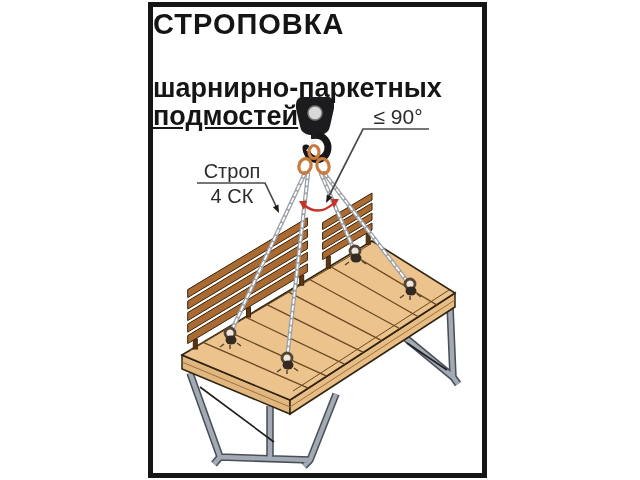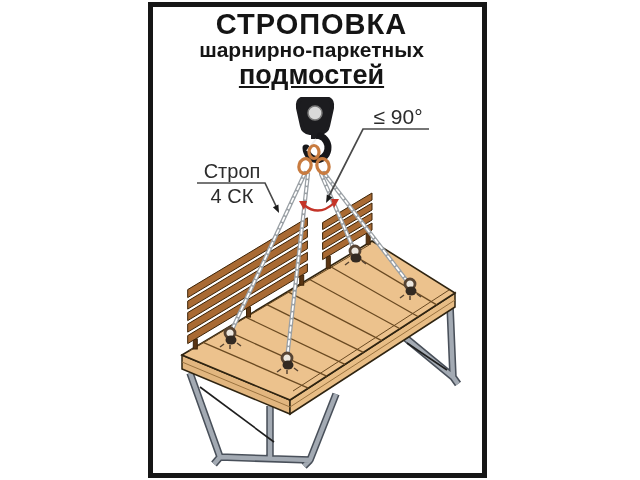--- a/index.html
+++ b/index.html
@@ -3,24 +3,24 @@
 <meta charset="utf-8">
 <style>
   html,body{margin:0;padding:0;}
   body{width:640px;height:480px;background:#ffffff;font-family:"Liberation Sans","DejaVu Sans",sans-serif;position:relative;overflow:hidden;}
   .poster-frame{
     position:absolute;left:148px;top:2px;width:339px;height:476px;
     box-sizing:border-box;border:5px solid #161616;background:#fff;overflow:hidden;
   }
   .poster-title{
     position:absolute;left:0;right:12px;top:2px;z-index:2;
-    text-align:center;color:#151515;font-weight:bold;line-height:1.04;
+    color:#151515;font-weight:bold;line-height:1.04;
   }
   .poster-title .t1{font-size:29px;letter-spacing:1px;display:block;}
-  .poster-title .t2{font-size:21px;display:block;}
+  .poster-title .t2{font-size:27px;display:block;margin-top:35px;}
   .poster-title .t3{font-size:27px;display:block;text-decoration:underline;}
   svg.diagram{position:absolute;left:-5px;top:-5px;width:339px;height:476px;}
   text.callout{fill:#2c2c2c;font-family:"Liberation Sans","DejaVu Sans",sans-serif;}
 </style>
 </head>
 <body>
 
 <div class="poster-frame">
 
   <div class="poster-title">

